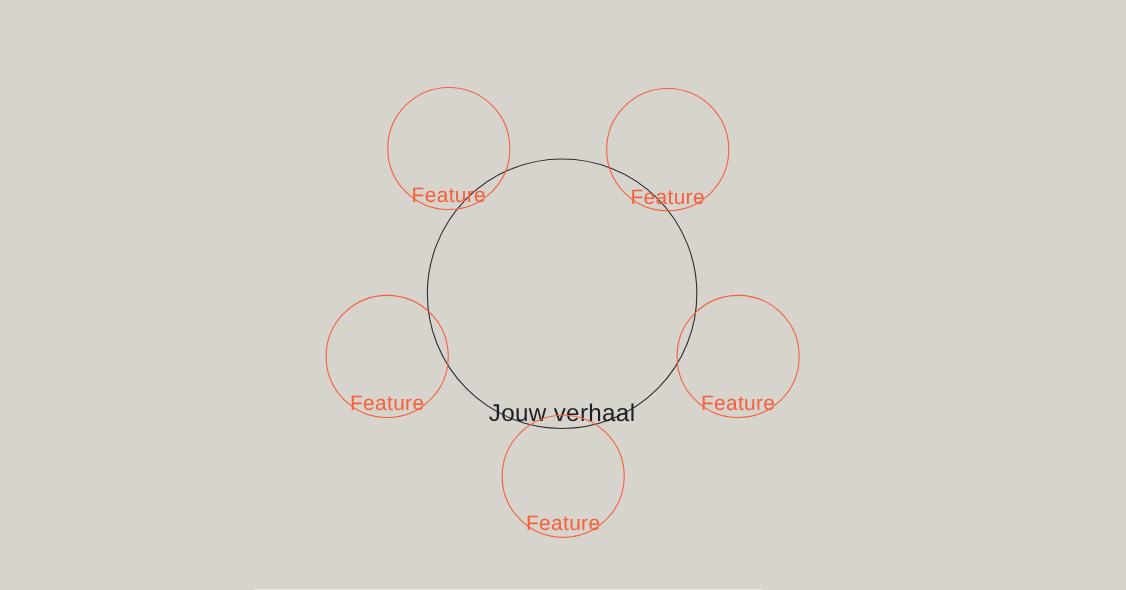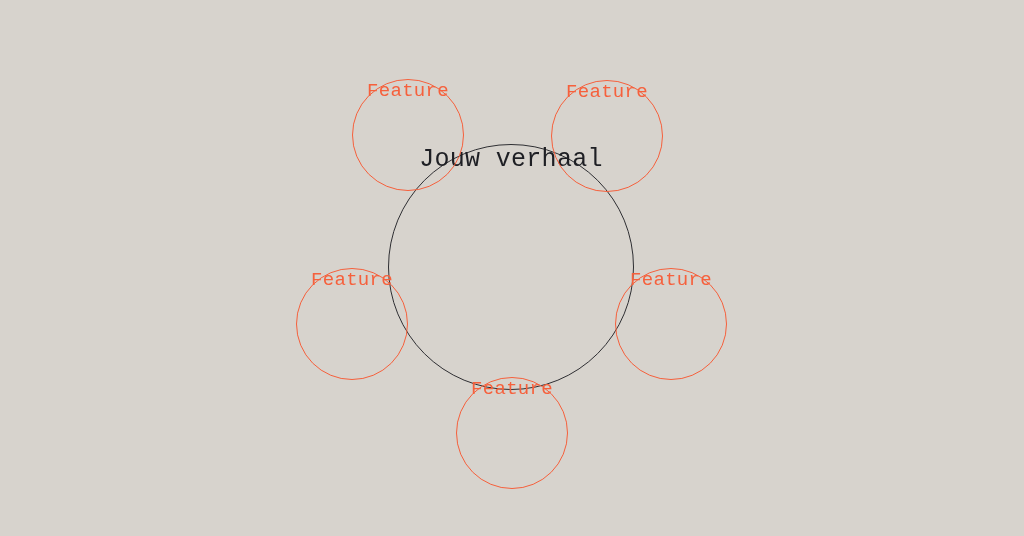--- a/index.html
+++ b/index.html
@@ -19,35 +19,34 @@
     position: relative;
     width: 1024px;
     height: 536px;
     background: var(--background);
   }
   .circle {
     position: absolute;
     border-radius: 50%;
     background: transparent;
     display: flex;
-    align-items: flex-start;
+    align-items: flex-end;
     justify-content: center;
-    font-family: Liberation Mono, monospace;
   }
   .center-circle {
     left: 388px;
     top: 144px;
     width: 246px;
     height: 246px;
     border: 1.5px solid var(--outline);
     z-index: 1;
   }
   .center-circle .label {
     color: var(--text);
-    font-size: 25px;
+    font-size: 22px;
     letter-spacing: 0.3px;
   }
   .feature-circle {
     width: 112px;
     height: 112px;
     border: 1.5px solid var(--accent);
     z-index: 2;
   }
   .feature-circle .label {
     color: var(--accent);

